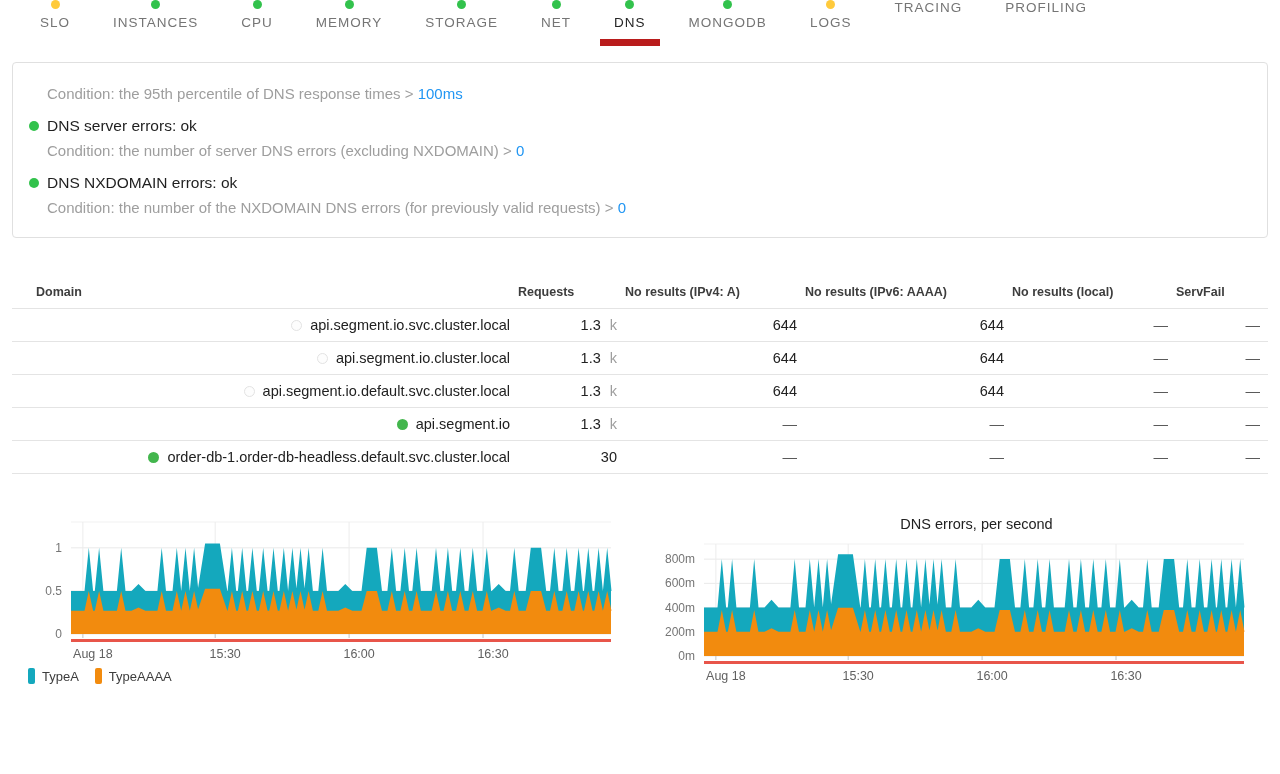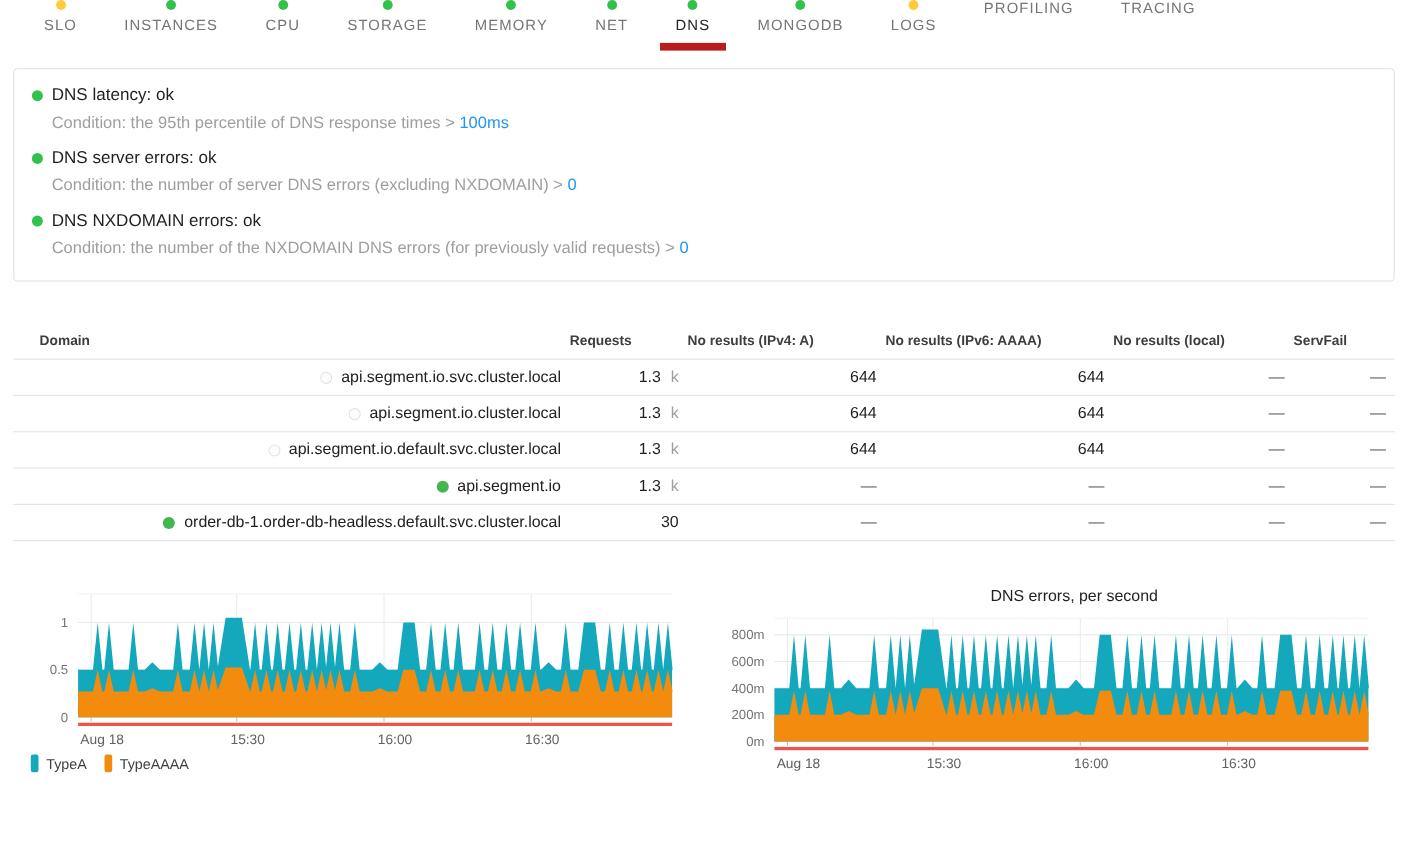--- a/index.html
+++ b/index.html
@@ -56,56 +56,52 @@
     <div class="tab">
       <span class="dot" style="background: rgb(50, 194, 76);"></span>
       <span>INSTANCES</span>
     </div>
     <div class="tab">
       <span class="dot" style="background: rgb(50, 194, 76);"></span>
       <span>CPU</span>
     </div>
     <div class="tab">
       <span class="dot" style="background: rgb(50, 194, 76);"></span>
+      <span>MEMORY</span>
+    </div>
+    <div class="tab">
+      <span class="dot" style="background: rgb(50, 194, 76);"></span>
       <span>STORAGE</span>
-    </div>
-    <div class="tab">
-      <span class="dot" style="background: rgb(50, 194, 76);"></span>
-      <span>MEMORY</span>
     </div>
     <div class="tab">
       <span class="dot" style="background: rgb(50, 194, 76);"></span>
       <span>NET</span>
     </div>
     <div class="tab active">
       <span class="dot" style="background: rgb(50, 194, 76);"></span>
       <span>DNS</span>
     </div>
     <div class="tab">
       <span class="dot" style="background: rgb(50, 194, 76);"></span>
       <span>MONGODB</span>
     </div>
     <div class="tab">
       <span class="dot" style="background: rgb(255, 202, 60);"></span>
       <span>LOGS</span>
     </div>
     <div class="tab">
+      <span>TRACING</span>
+    </div>
+    <div class="tab">
       <span>PROFILING</span>
-    </div>
-    <div class="tab">
-      <span>TRACING</span>
     </div>
   </nav>
 
 <section class="card">
     <div class="st-item">
-      <div class="st-title-row">
-        <span class="st-dot" style="background: rgb(50, 194, 76);"></span>
-        <span class="st-title">DNS latency: ok</span>
-      </div>
       <div class="st-cond">Condition: the 95th percentile of DNS response times &gt; <a class="st-val">100ms</a></div>
     </div>
     <div class="st-item">
       <div class="st-title-row">
         <span class="st-dot" style="background: rgb(50, 194, 76);"></span>
         <span class="st-title">DNS server errors: ok</span>
       </div>
       <div class="st-cond">Condition: the number of server DNS errors (excluding NXDOMAIN) &gt; <a class="st-val">0</a></div>
     </div>
     <div class="st-item">

